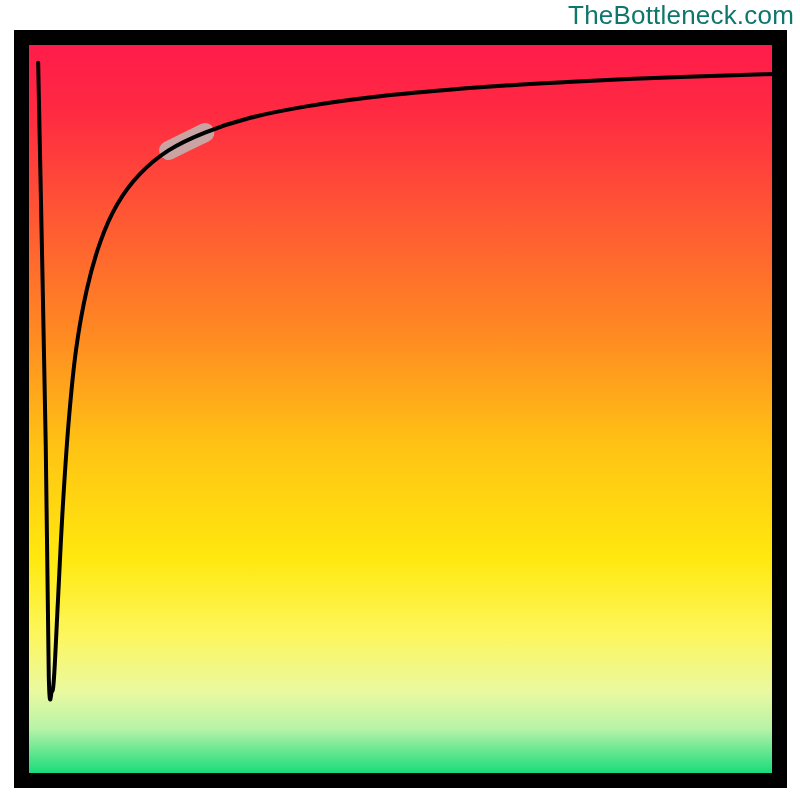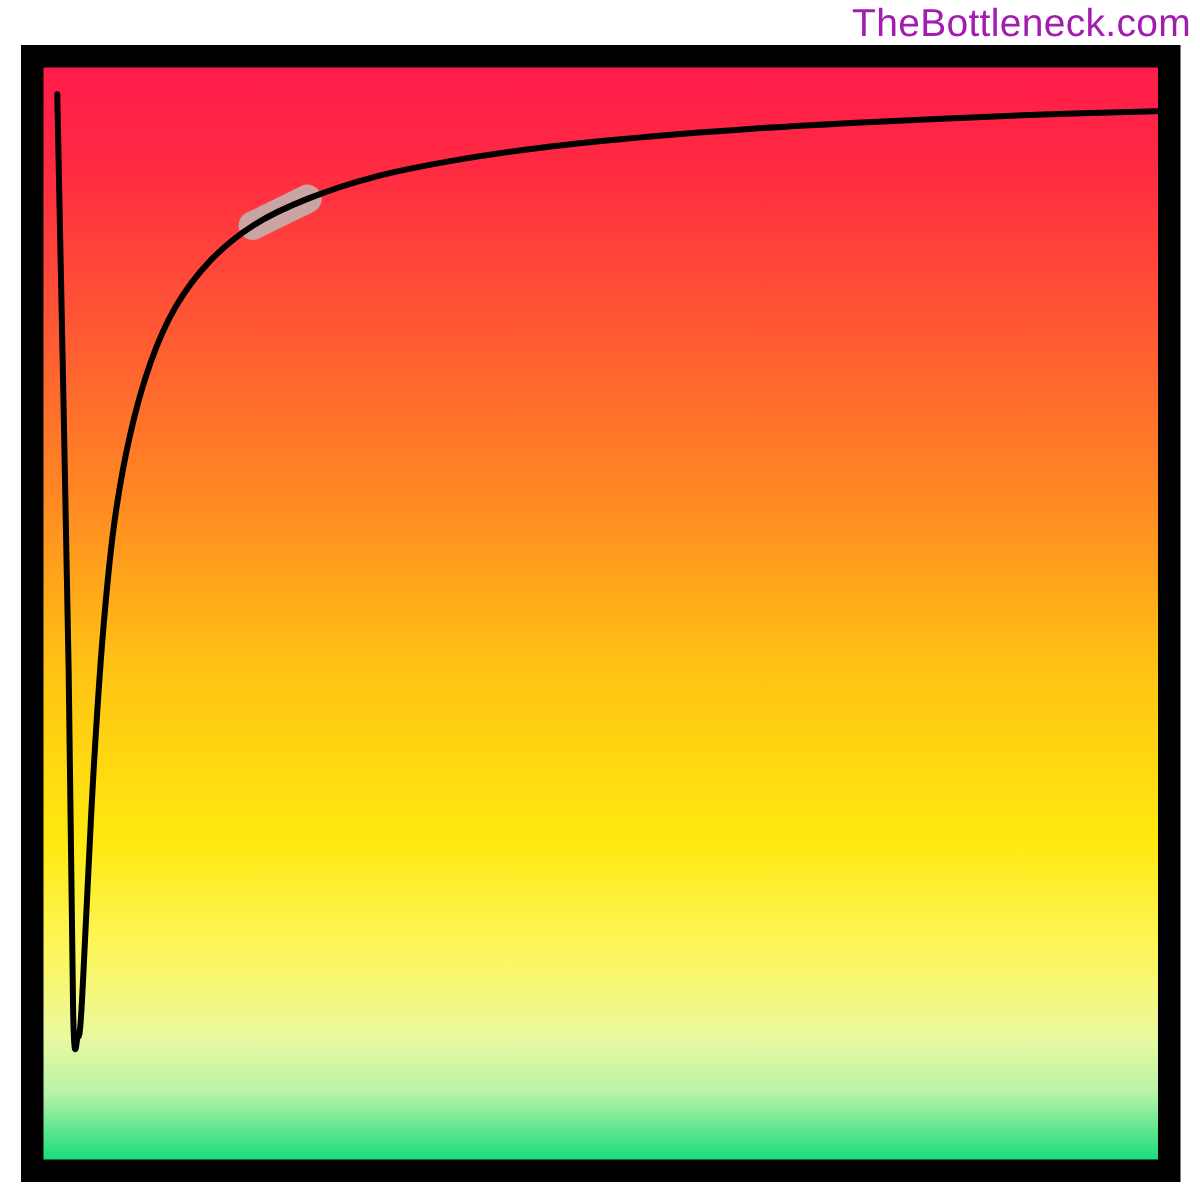--- a/index.html
+++ b/index.html
@@ -15,21 +15,21 @@
     position: relative;
     width: 800px;
     height: 800px;
   }
   .attribution {
     position: absolute;
     top: 0;
     right: 6px;
     font-size: 26px;
     font-weight: 400;
-    color: #a21caf;
+    color: #0f766e;
     letter-spacing: 0.2px;
     user-select: none;
   }
   svg {
     display: block;
   }
 </style>
 </head>
 <body>
 

